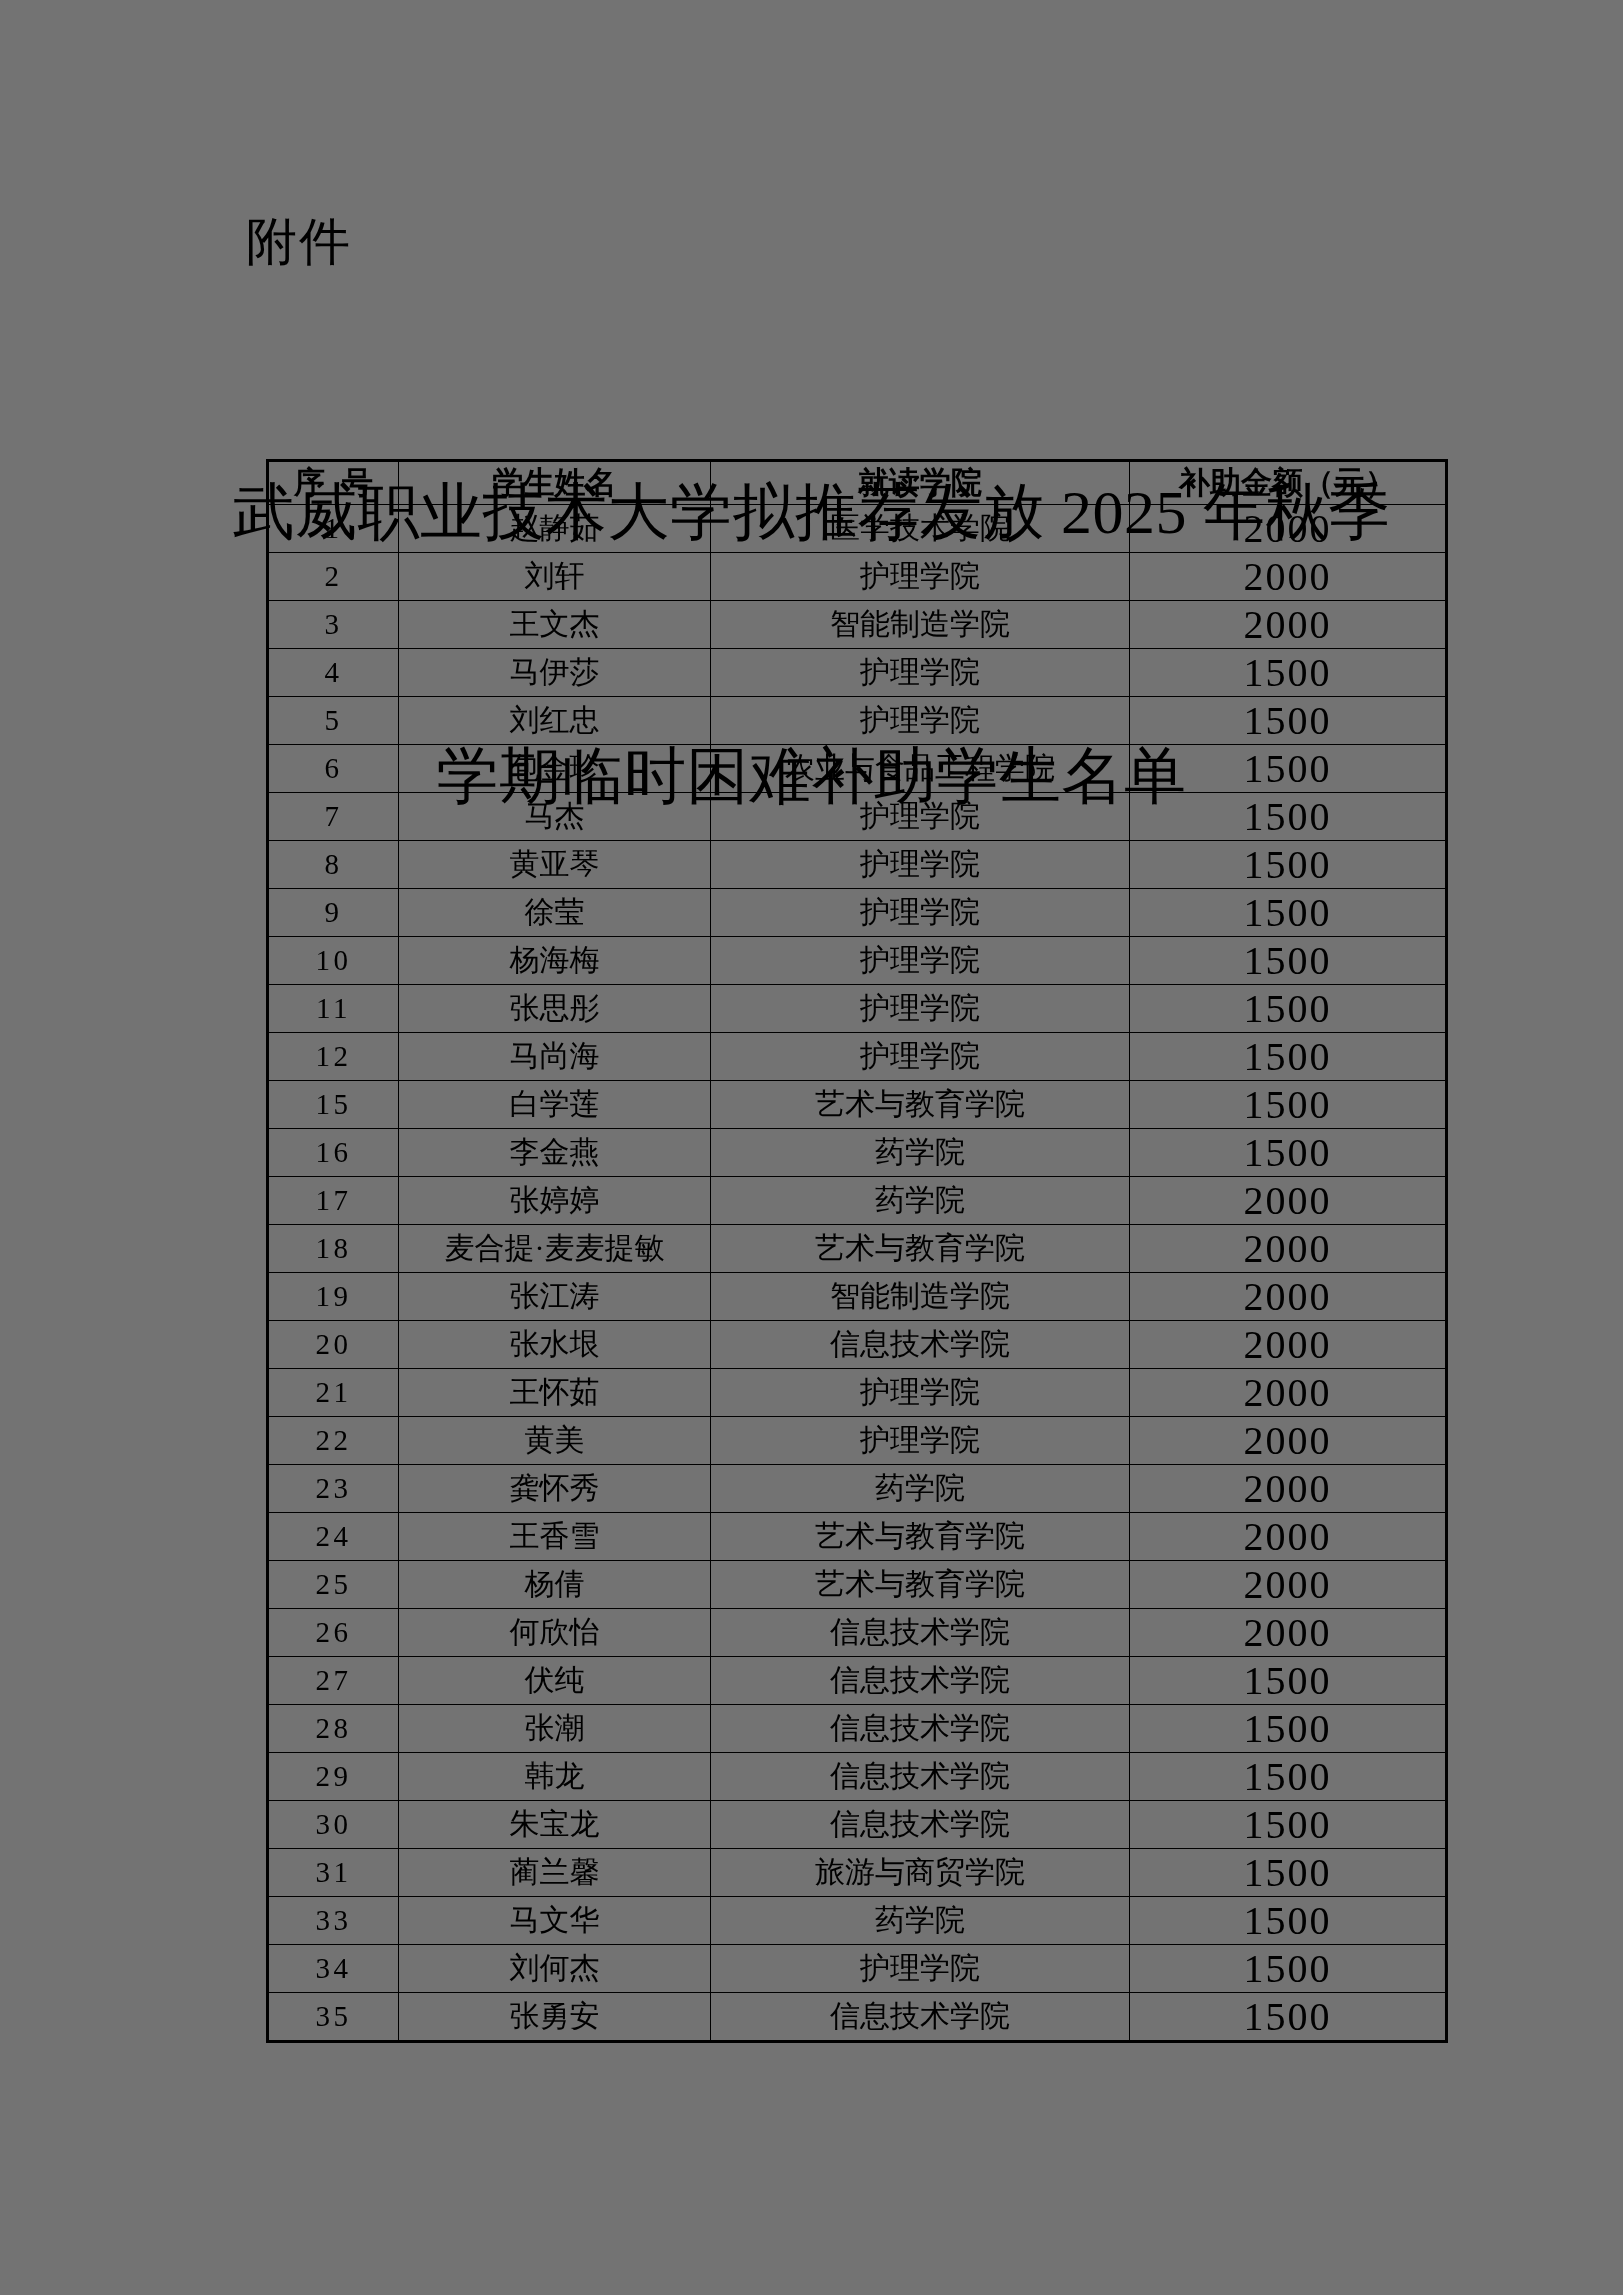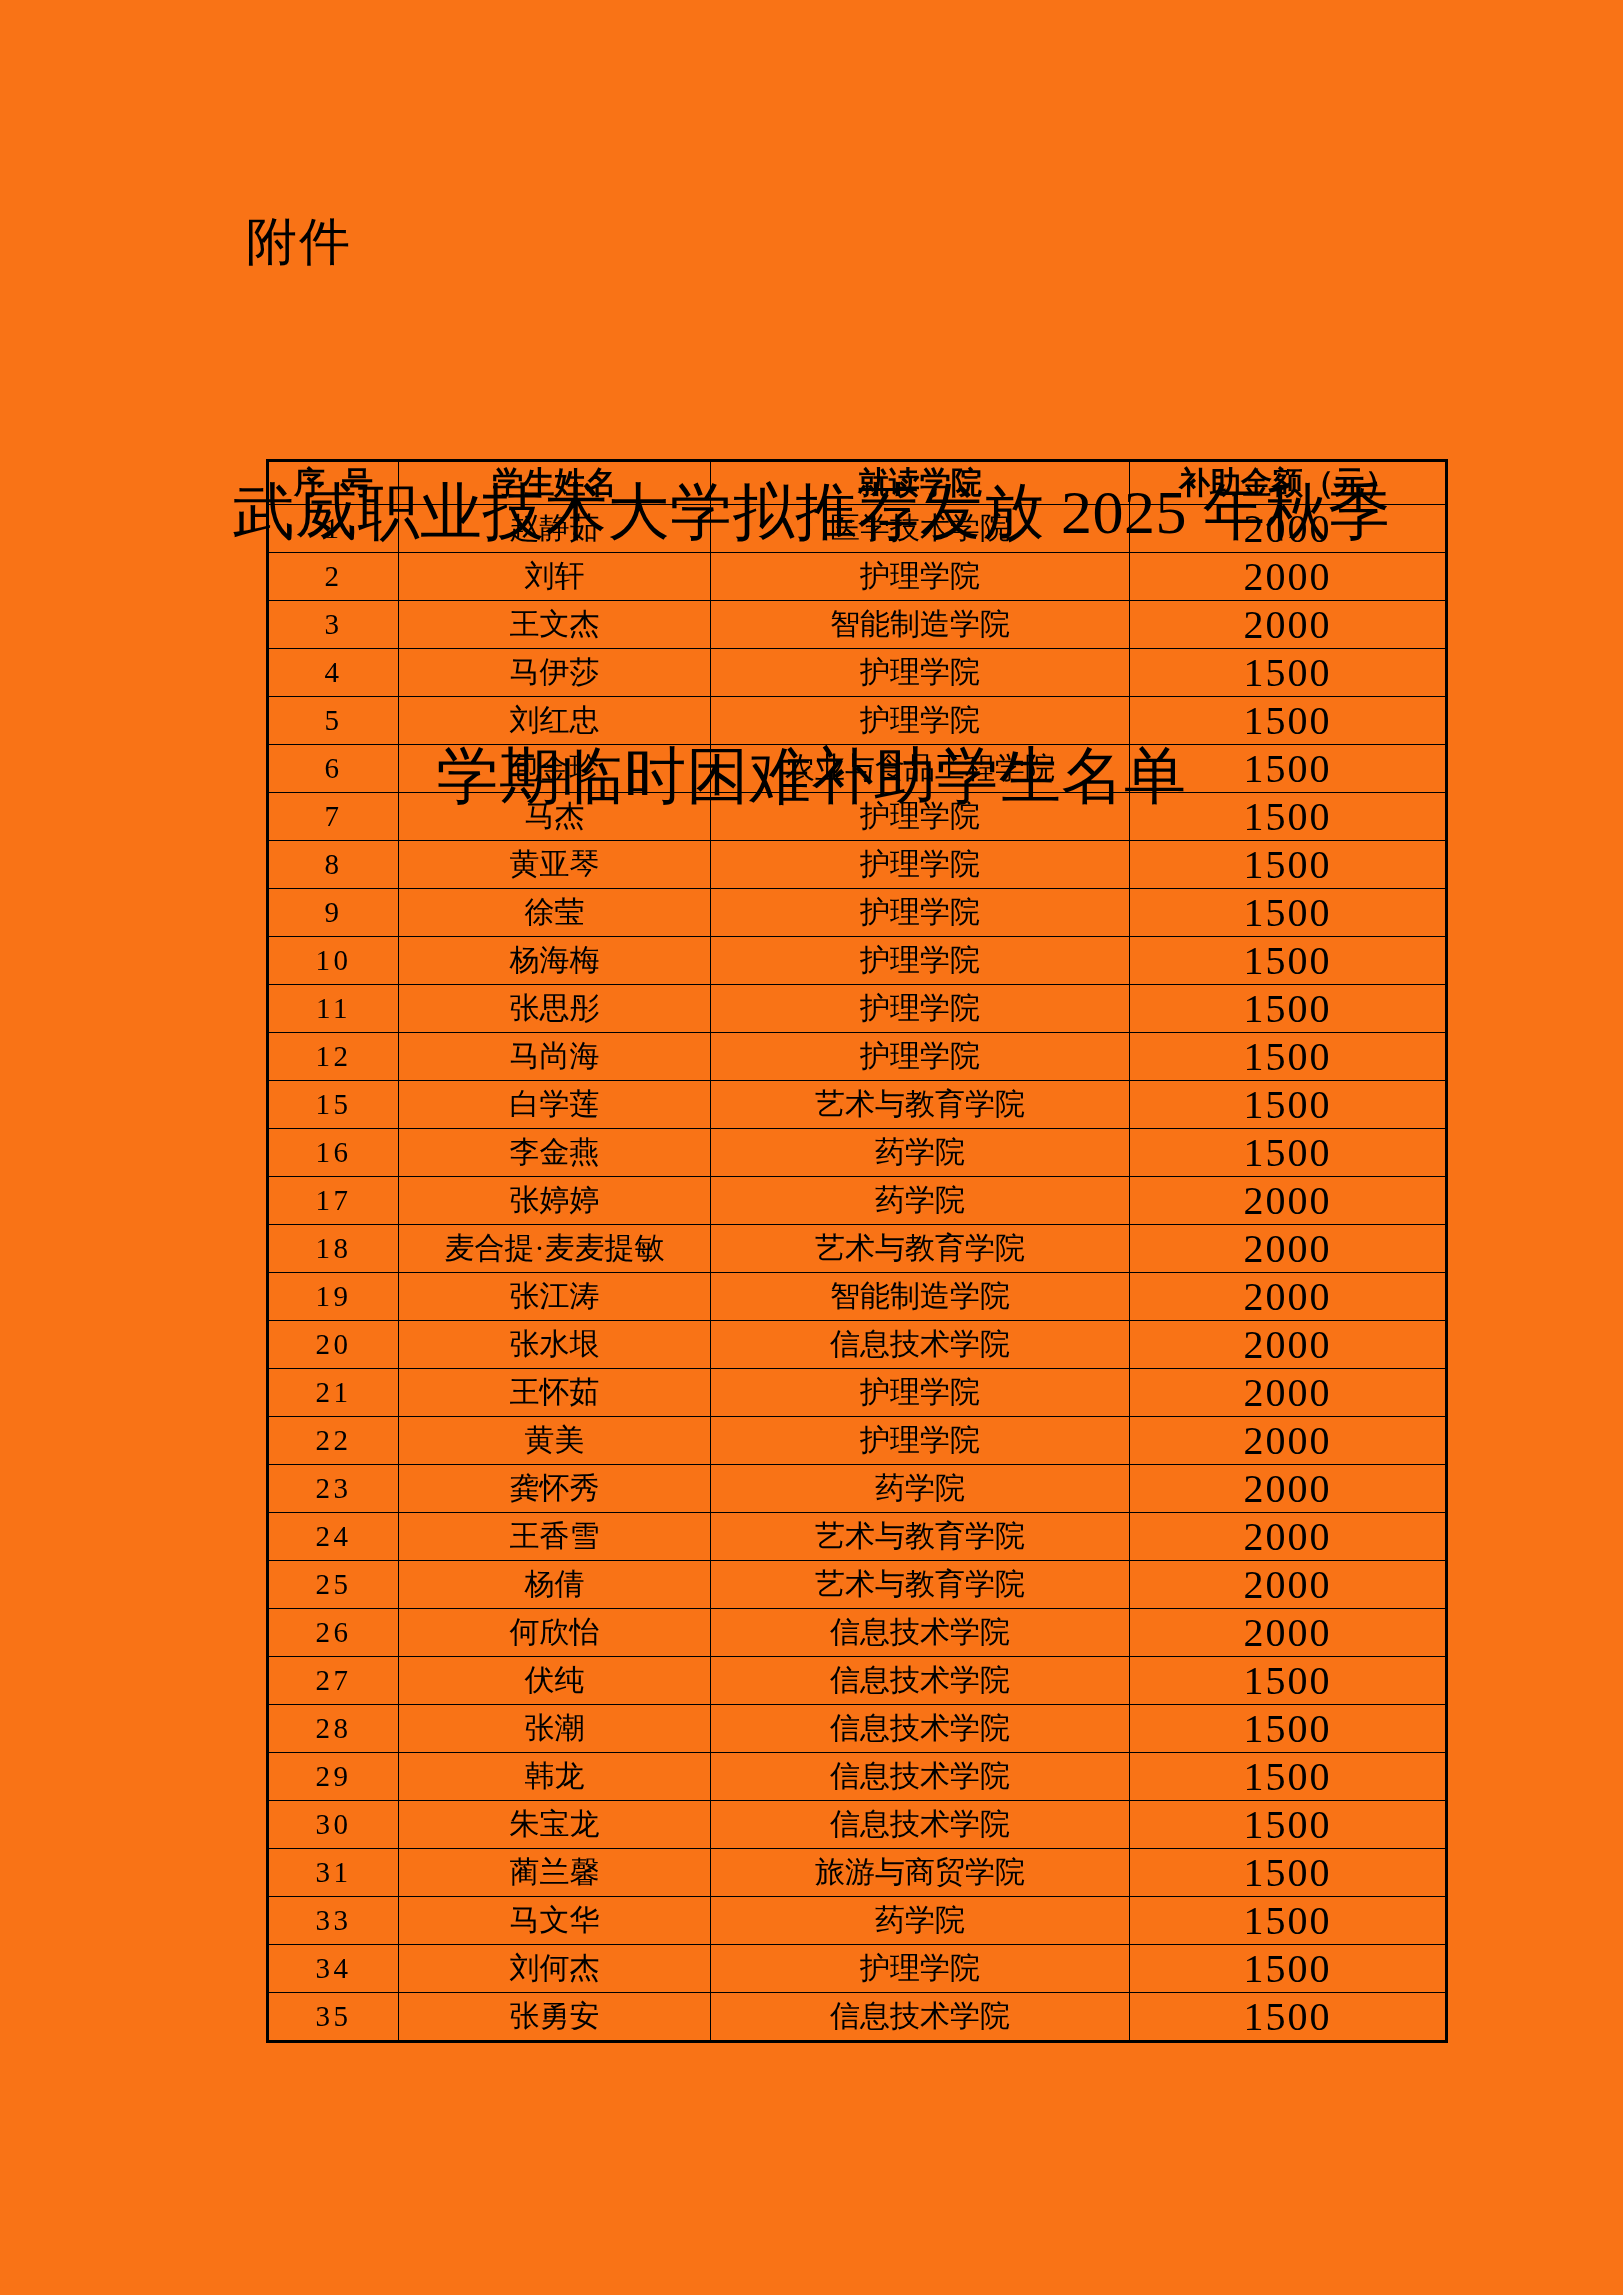--- a/index.html
+++ b/index.html
@@ -1,20 +1,20 @@
 <!DOCTYPE html>
 <html style="font-size:8.2px"><head>
 <meta charset="utf-8">
 <style>
   html, body { margin: 0; padding: 0; background: #ffffff; }
   .page {
     position: relative;
     width: 1623px;
     height: 2295px;
-    background: #f97316;
+    background: #737373;
     color: #000000;
     overflow: hidden;
     font-family: "Liberation Serif", serif;
   }
   .attachment {
     position: absolute;
     left: 246px;
     top: 211px;
     font-size: 51px;
     line-height: 61px;

